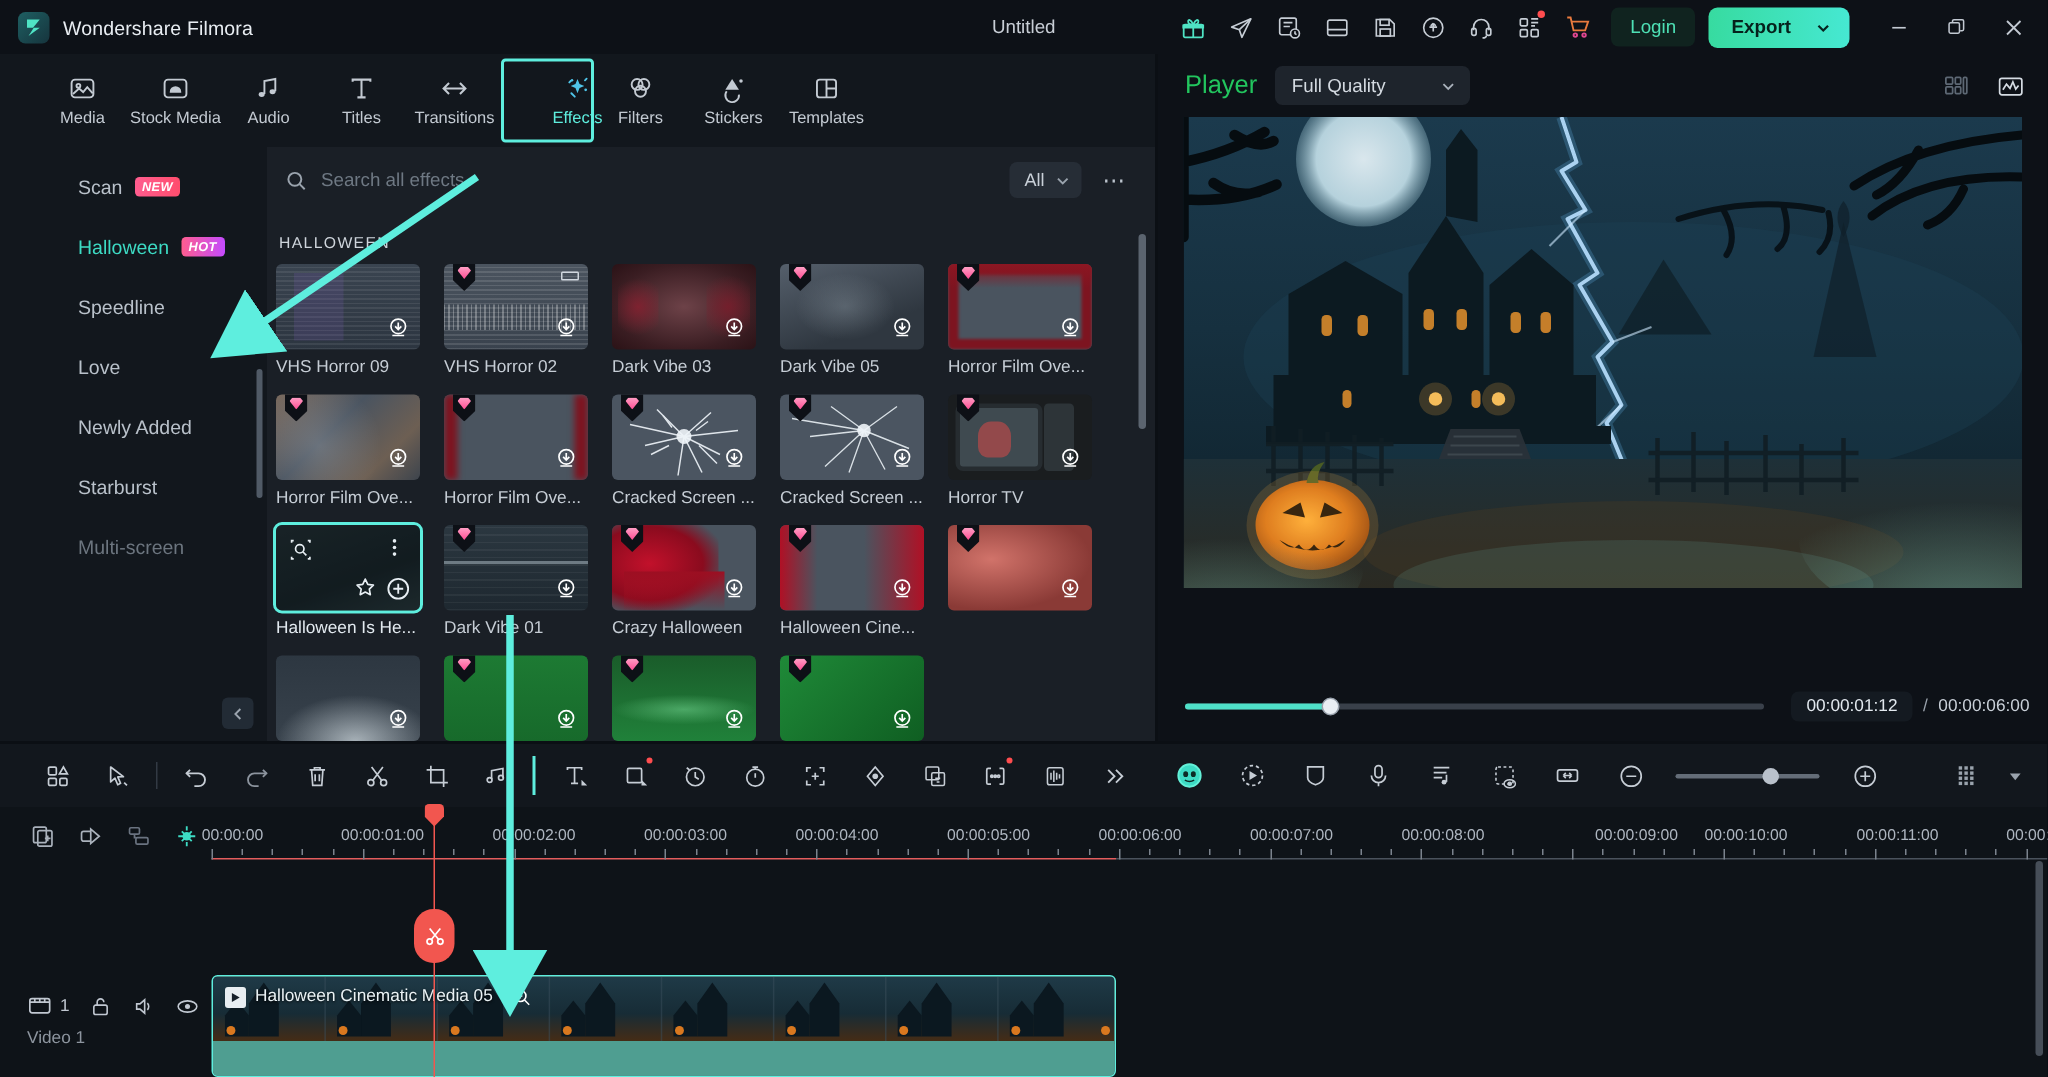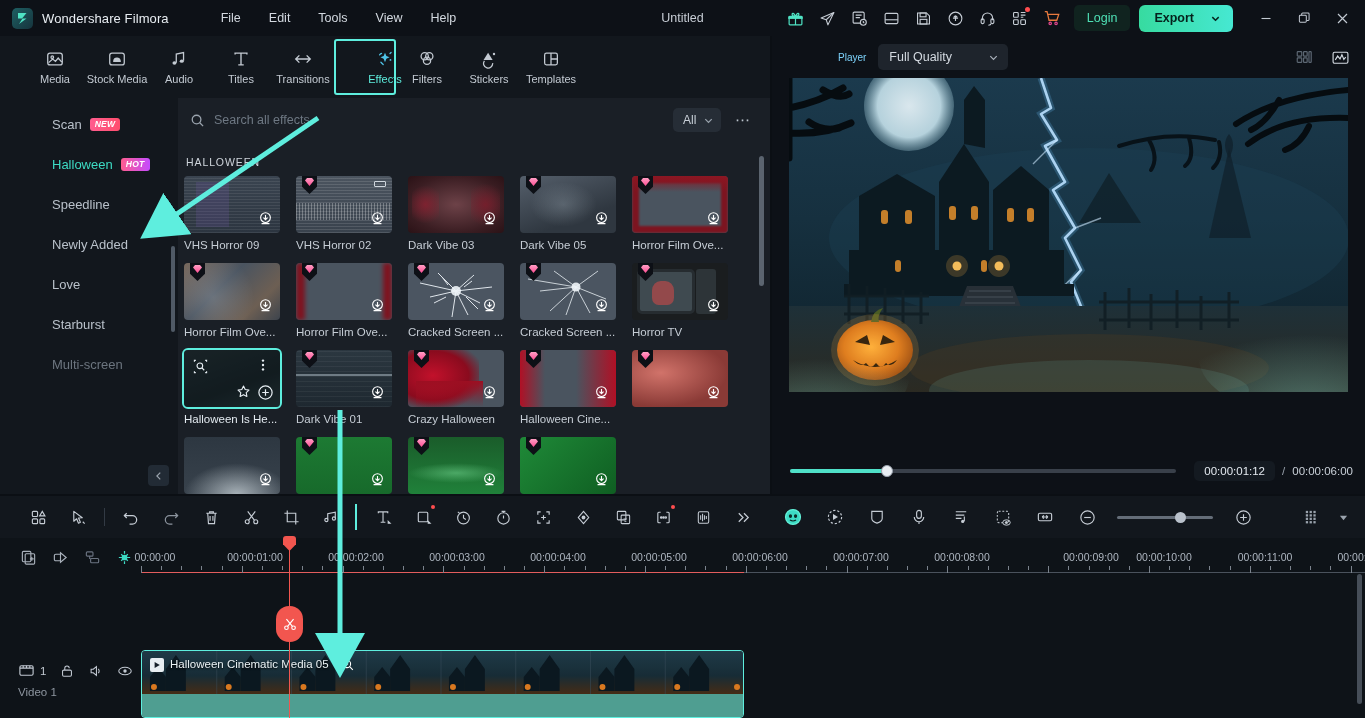--- a/index.html
+++ b/index.html
@@ -174,21 +174,21 @@
     position: absolute; right: 6px; top: 14px; width: 5px; height: 130px;
     background: #5b646f; border-radius: 3px;
   }
 
   
   .player {
     position: absolute; left: 772px; top: 36px; width: 593px; height: 458px;
     background: #0d1117;
   }
   .player-head { height: 42px; display: flex; align-items: center; padding: 0 12px 0 18px; gap: 12px; }
-  .player-label { font-size: 10px; color: #7dd3fc; margin-left: 48px; }
+  .player-label { font-size: 17px; color: #22c55e; }
   .quality-sel {
     height: 26px; width: 130px; background: #1e242c; border-radius: 5px;
     display: flex; align-items: center; justify-content: space-between;
     padding: 0 9px 0 11px; font-size: 12.5px; color: #d4dae1;
   }
   .ph-right { margin-left: auto; display: flex; align-items: center; gap: 10px; }
   .ph-ico { width: 26px; height: 26px; display:flex; align-items:center; justify-content:center; }
 
   .stage {
     position: absolute; left: 17px; top: 42px; width: 559px; height: 314px;
@@ -298,27 +298,20 @@
 <div class="app">
 
   <div class="titlebar">
     <div class="brand">
       <div class="brand-logo">
         <svg width="13" height="13" viewBox="0 0 13 13">
             <path d="M2 1 L10.5 1 L6 6.5 L10.5 6.5 L3 12 L6.5 6.5 L2 6.5 Z" fill="#4fe3c4"></path>
           </svg>
       </div>
       <div class="brand-name">Wondershare Filmora</div>
-    </div>
-    <div class="menu">
-      <div class="menu-item">File</div>
-      <div class="menu-item">Edit</div>
-      <div class="menu-item">Tools</div>
-      <div class="menu-item">View</div>
-      <div class="menu-item">Help</div>
     </div>
     <div class="doc-title">Untitled</div>
 
     <div class="tb-right">
       <div class="tb-icon">
         <svg width="17" height="17" viewBox="0 0 20 20" fill="none" stroke="#4fe3c4" stroke-width="1.4">
           <rect x="2.5" y="7.5" width="15" height="10" rx="1"></rect>
             <path d="M1.5 7.5h17v3h-17z" fill="#4fe3c4" stroke="none"></path>
           <path d="M10 7.5v10M10 7.5c-2.5 0-4-1-4-2.5S8 3 10 7.5zM10 7.5c2.5 0 4-1 4-2.5S12 3 10 7.5z"></path>
         </svg>
@@ -491,24 +484,24 @@
             <span class="badge new">NEW</span>
           </div>
           <div class="cat-item active">
             <span>Halloween</span>
             <span class="badge hot">HOT</span>
           </div>
           <div class="cat-item">
             <span>Speedline</span>
           </div>
           <div class="cat-item">
-            <span>Newly Added</span>
+            <span>Love</span>
           </div>
           <div class="cat-item">
-            <span>Love</span>
+            <span>Newly Added</span>
           </div>
           <div class="cat-item">
             <span>Starburst</span>
           </div>
           <div class="cat-item faded">
             <span>Multi-screen</span>
           </div>
         </div>
         <div class="cat-scroll"></div>
         <div class="collapse-btn">

